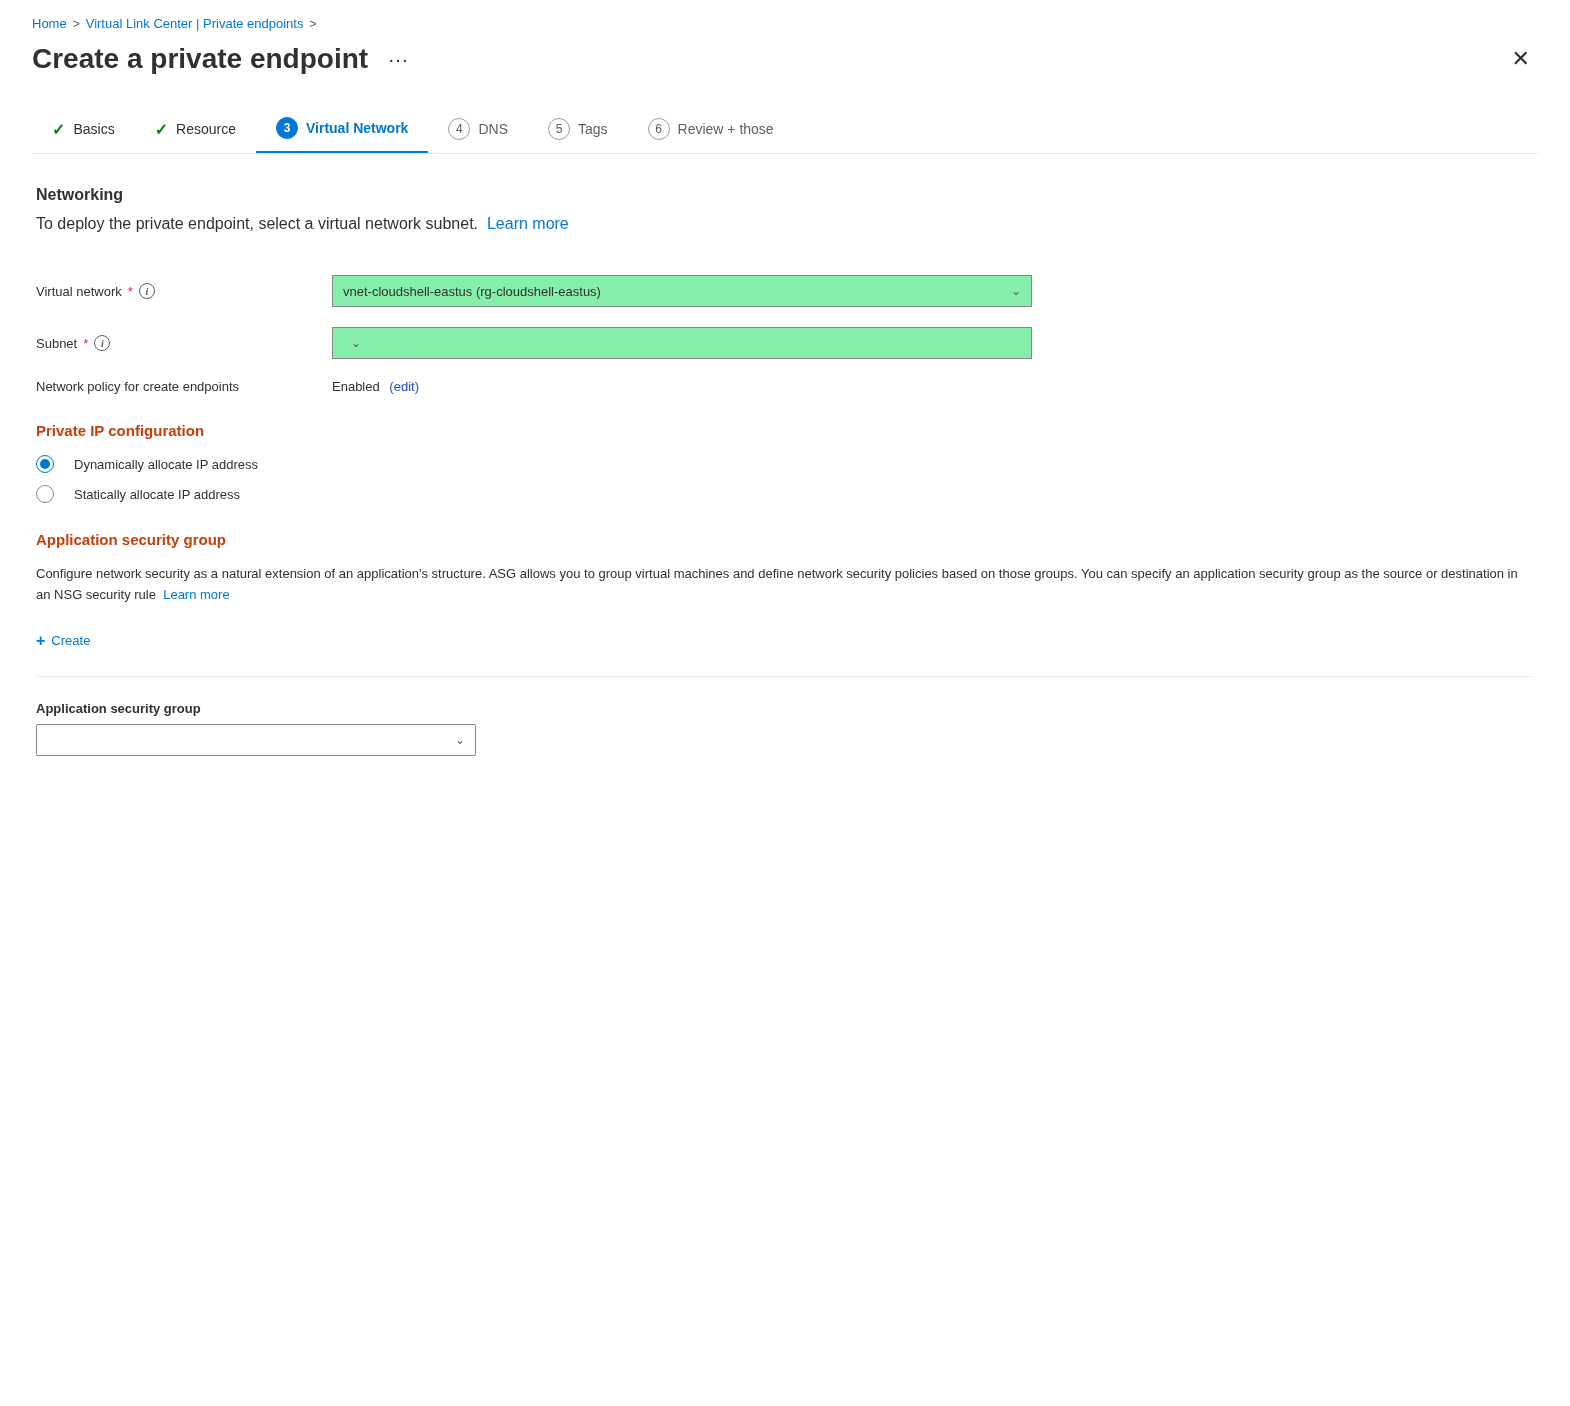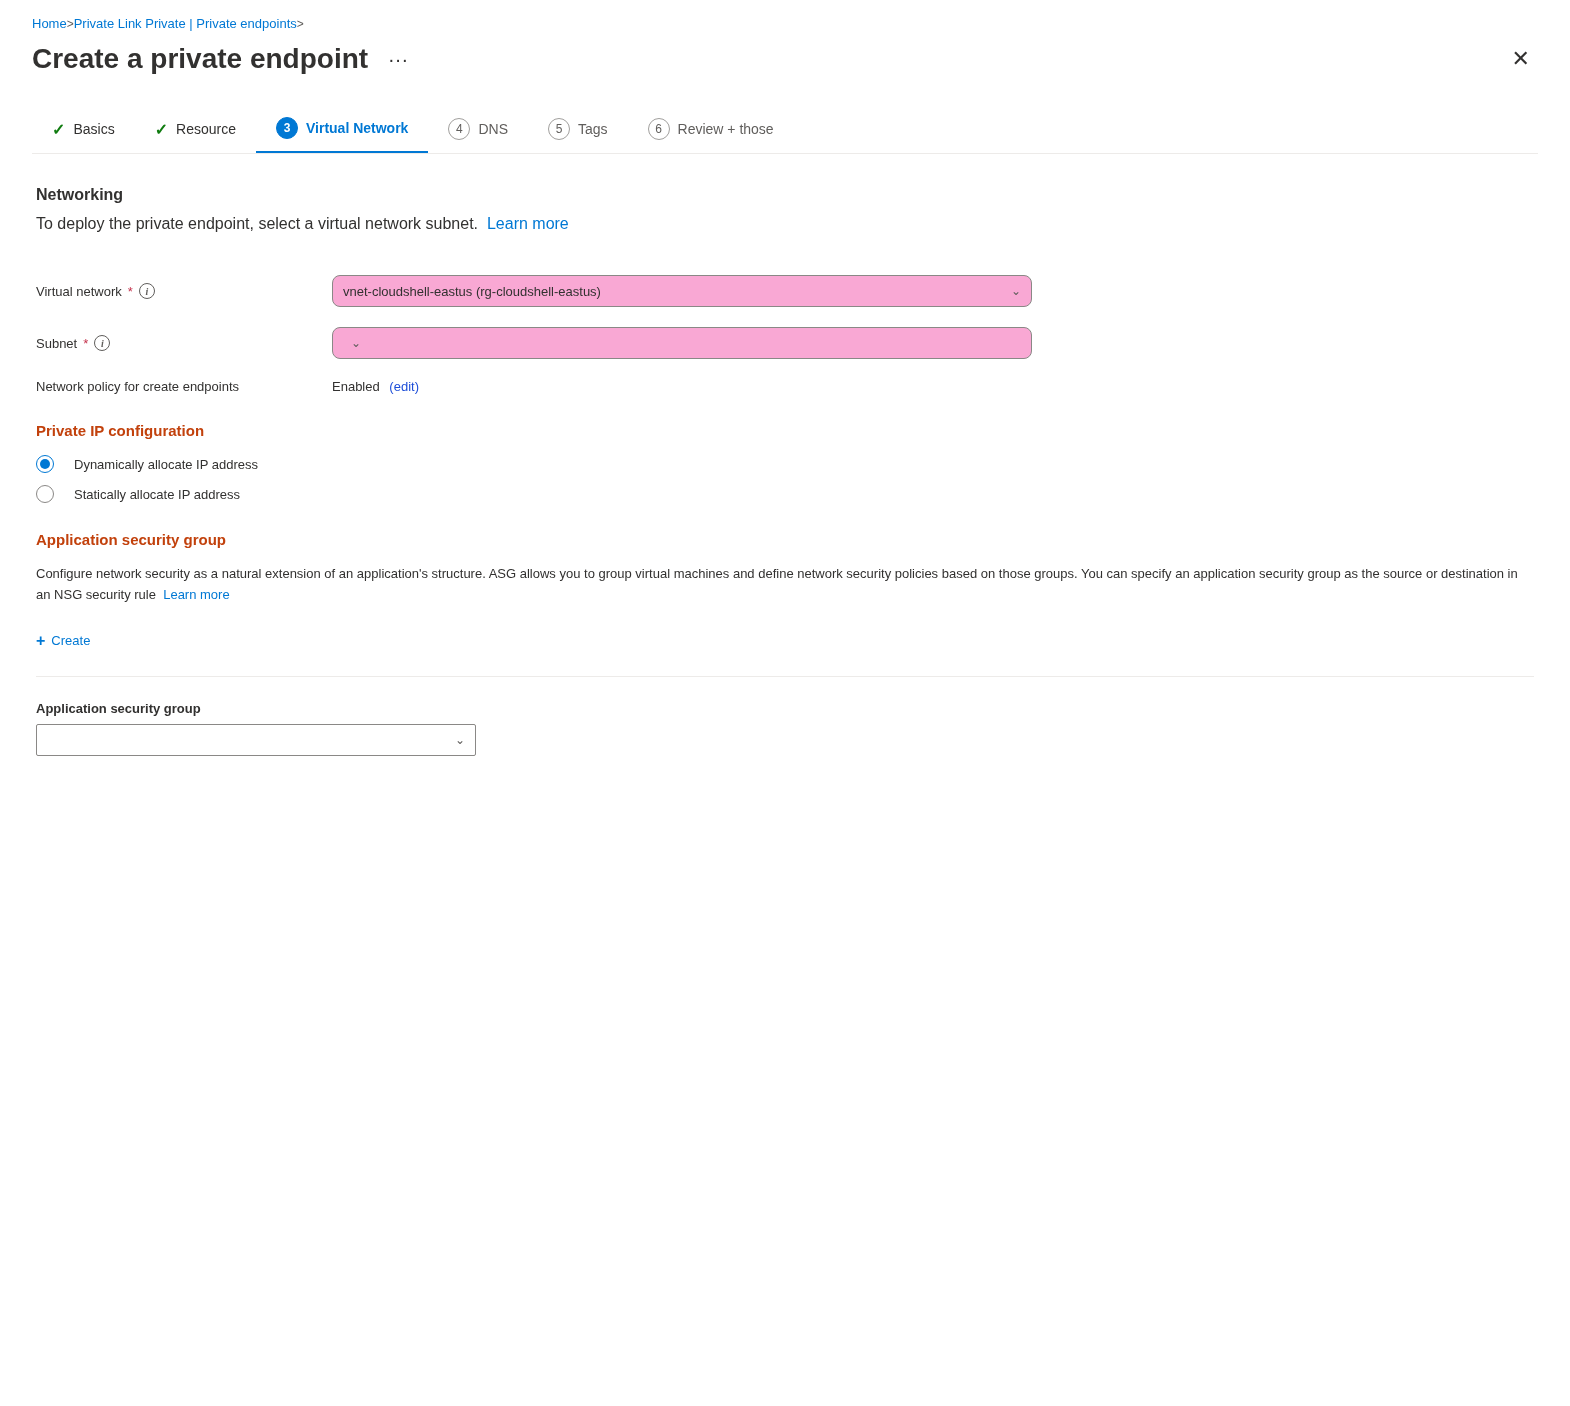--- a/index.html
+++ b/index.html
@@ -12,20 +12,21 @@
     .page-wrapper {
       max-width: 1570px;
       min-height: 1406px;
       background: #fff;
       padding: 16px 32px 40px 32px;
       position: relative;
     }
     .breadcrumb {
       display: flex;
       align-items: center;
+      gap: 6px;
       font-size: 13px;
       color: #0078d4;
       margin-bottom: 12px;
     }
     .breadcrumb a {
       color: #0078d4;
       text-decoration: none;
       cursor: pointer;
     }
     .breadcrumb-sep {
@@ -179,22 +180,22 @@
       flex-shrink: 0;
     }
     .form-control-wrapper {
       flex: 1;
       max-width: 700px;
     }
     .dropdown {
       width: 100%;
       height: 32px;
       border: 1px solid #8a8886;
-      border-radius: 8px;
-      background: #f9a8d4;
+      border-radius: 0;
+      background: #86efac;
       display: flex;
       align-items: center;
       justify-content: space-between;
       padding: 0 10px;
       cursor: pointer;
       font-size: 13px;
       color: #323130;
     }
     .dropdown-text {
       flex: 1;
@@ -336,21 +337,21 @@
     }
   </style>
 </head>
 <body>
 
 <div class="page-wrapper">
 
   <div class="breadcrumb">
     <a>Home</a>
     <span class="breadcrumb-sep">&gt;</span>
-    <a>Private Link Private | Private endpoints</a>
+    <a>Virtual Link Center | Private endpoints</a>
     <span class="breadcrumb-sep">&gt;</span>
   </div>
 
   <div class="page-header">
     <div class="page-title-row">
       <h1 class="page-title">Create a private endpoint</h1>
       <button class="more-btn">···</button>
     </div>
     <button class="close-btn">✕</button>
   </div>

